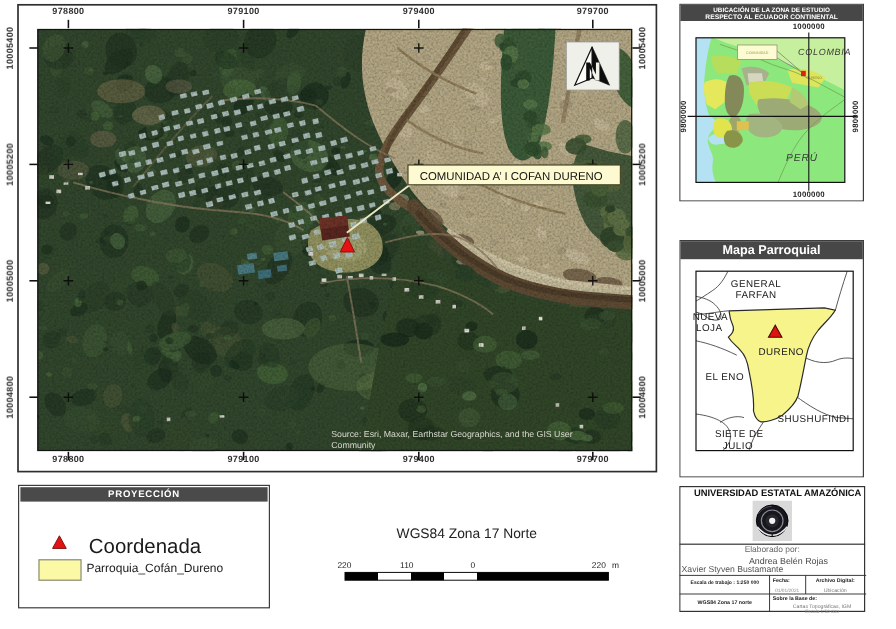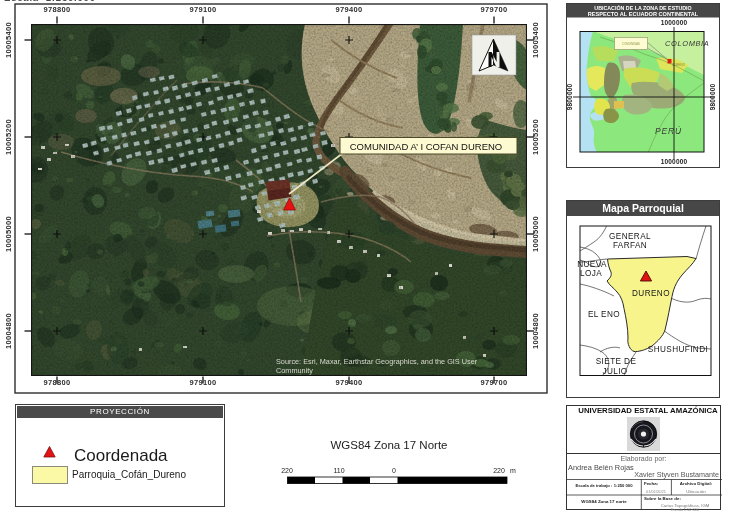--- a/index.html
+++ b/index.html
@@ -1296,21 +1296,21 @@
       <text x="85" y="96">DURENO</text>
       <text x="38" y="117">EL ENO</text>
       <text x="112" y="152">SHUSHUFINDI</text>
       <text x="50" y="164">SIETE DE</text>
       <text x="49" y="174">JULIO</text>
     </g>
     <rect x="14" y="26" width="131" height="149.5" fill="none" stroke="#111" stroke-width="1"></rect>
   </svg>
 
 <div style="position:absolute;left:15px;top:404px;width:210px;height:103px;background:#fff;border:1.3px solid #3c3c3c"></div>
-<div style="position:absolute;left:17px;top:405.5px;width:206px;height:12.5px;background:#4a4a4a;color:#fff;font-size:8px;font-weight:normal;letter-spacing:0.6px;text-align:center;line-height:12.5px">PROYECCIÓN</div>
+<div style="position:absolute;left:17px;top:405.5px;width:206px;height:12.5px;background:#4a4a4a;color:#fff;font-size:8px;font-weight:bold;letter-spacing:0.6px;text-align:center;line-height:12.5px">PROYECCIÓN</div>
 <svg style="position:absolute;left:40px;top:444px" width="20" height="16" viewBox="0 0 20 16">
     <path d="M9.5,2.5 L3.8,13 L15.2,13 Z" fill="#e31313" stroke="#7a0f0f" stroke-width="0.8"></path>
   </svg>
 <div style="position:absolute;left:74px;top:446px;font-size:17px;color:#1a1a1a">Coordenada</div>
 <div style="position:absolute;left:32px;top:466px;width:36px;height:18px;background:#fbf9a6;border:1px solid #8a8a7a"></div>
 <div style="position:absolute;left:72px;top:469px;font-size:10px;color:#1a1a1a">Parroquia_Cofán_Dureno</div>
 
 <div style="position:absolute;left:289px;top:439px;width:200px;text-align:center;font-size:11.5px;color:#222">WGS84 Zona 17 Norte</div>
 <svg style="position:absolute;left:280px;top:462px" width="245" height="28" viewBox="0 0 245 28">
     <g font-size="7" fill="#222" text-anchor="middle" font-family="Liberation Sans, sans-serif">
@@ -1334,22 +1334,22 @@
     <circle cx="16.5" cy="17" r="13.2" fill="none" stroke="#000" stroke-width="0.8"></circle>
     <circle cx="16.5" cy="17" r="9" fill="none" stroke="#8a8a96" stroke-width="1"></circle>
     <circle cx="16.5" cy="17" r="5.5" fill="#26262e"></circle>
     <circle cx="16.5" cy="17" r="2.6" fill="#f2f2f2"></circle>
     <path d="M4,22 C7,26 12,29 16,29" stroke="#e8e8e8" stroke-width="1.2" fill="none"></path>
     <path d="M29,22 C26,26 21,29 17,29" stroke="#e8e8e8" stroke-width="1.2" fill="none"></path>
     <path d="M5,11 C8,7 12,5 16,5" stroke="#555560" stroke-width="0.8" fill="none"></path>
   </svg>
 <div style="position:absolute;left:566px;top:452.5px;width:155px;border-top:1px solid #333;height:0"></div>
 <div style="position:absolute;left:568px;top:455px;width:151px;text-align:center;font-size:7px;color:#666">Elaborado por:</div>
-<div style="position:absolute;left:568px;top:462.5px;width:178px;font-size:7.4px;color:#4a4a4a">Andrea Belén Rojas</div>
-<div style="position:absolute;left:568px;top:470px;width:151px;text-align:right;font-size:7.2px;color:#555">Xavier Styven Bustamante</div>
+<div style="position:absolute;left:568px;top:462.5px;width:178px;text-align:center;font-size:7.4px;color:#4a4a4a">Andrea Belén Rojas</div>
+<div style="position:absolute;left:568px;top:470px;width:151px;text-align:left;font-size:7.2px;color:#555">Xavier Styven Bustamante</div>
 <svg style="position:absolute;left:566px;top:404px" width="156" height="106" viewBox="0 0 156 106">
     <g stroke="#333" stroke-width="0.8">
       <path d="M0,75.5 H156"></path>
       <path d="M0,91 H156"></path>
       <path d="M75.3,75.5 V106"></path>
       <path d="M105.4,75.5 V91"></path>
     </g>
   </svg>
 <div style="position:absolute;left:570px;top:483px;width:68px;text-align:center;font-size:4.2px;font-weight:bold;color:#222">Escala de trabajo : 1:250 000</div>
 <div style="position:absolute;left:644px;top:481px;font-size:4.4px;font-weight:bold;color:#222">Fecha:</div>

